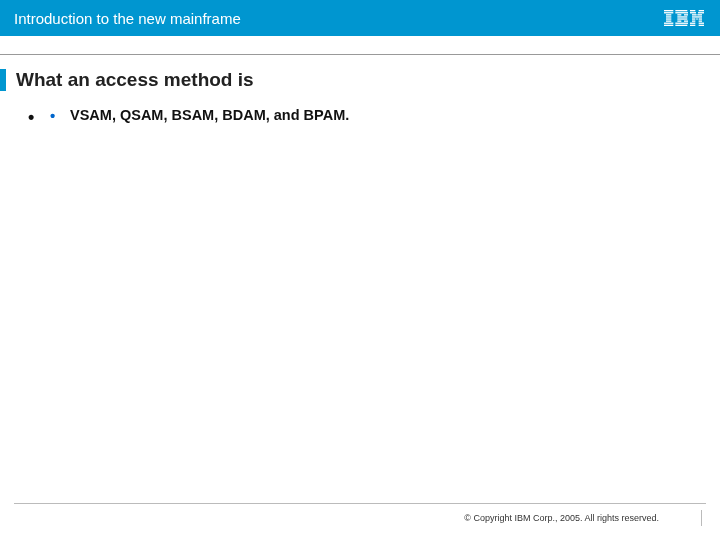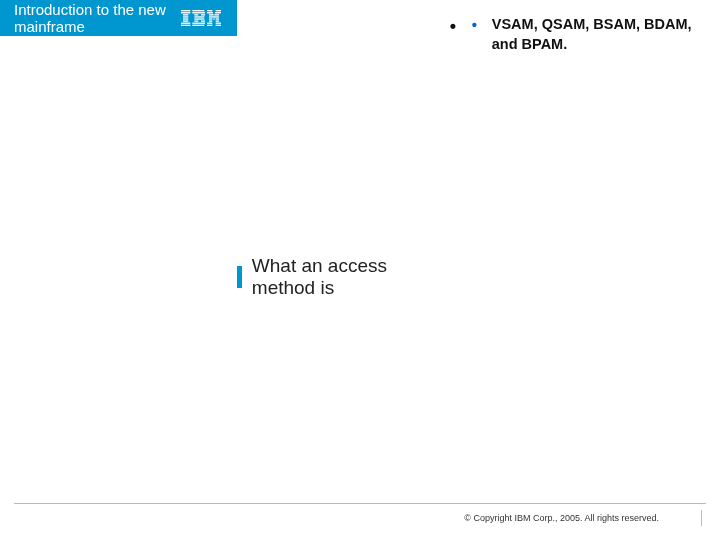--- a/index.html
+++ b/index.html
@@ -1,25 +1,25 @@
 <!DOCTYPE html>
 <html><head>
   <meta charset="utf-8">
   <style>
     * { margin: 0; padding: 0; box-sizing: border-box; }
     html, body { width: 720px; height: 540px; font-family: Arial, Helvetica, sans-serif; background: #fff; }
-    .slide { width: 720px; height: 540px; position: relative; display: flex; flex-direction: row; }
+    .slide { width: 720px; height: 540px; position: relative; display: flex; flex-direction: column; }
     .header-bar { background: #0096d0; height: 36px; display: flex; align-items: center; justify-content: space-between; padding: 0 14px; }
     .header-title { color: #fff; font-size: 15px; font-weight: normal; font-family: Arial, sans-serif; }
     .logo { display: flex; align-items: center; }
     .logo svg { height: 16px; }
     .hr-top { border: none; border-top: 1px solid #999; margin-top: 18px; }
     .title-row { display: flex; align-items: center; margin-top: 14px; }
     .title-marker { width: 6px; height: 22px; background: #0096d0; margin-right: 10px; }
-    .slide-title { font-size: 19px; font-weight: normal; color: #222; font-family: Arial, sans-serif; }
+    .slide-title { font-size: 19px; font-weight: bold; color: #222; font-family: Arial, sans-serif; }
     .content { padding: 14px 22px 0 28px; }
     ul.level1 { list-style: none; }
     ul.level1 > li { position: relative; padding-left: 18px; font-size: 18px; font-weight: bold; color: #111; line-height: 1.35; margin-bottom: 2px; font-family: Arial, sans-serif; }
     ul.level1 > li::before { content: "•"; position: absolute; left: 0; top: 0; font-size: 18px; color: #111; }
     ul.level2 { list-style: none; padding-left: 4px; }
     ul.level2 > li { position: relative; padding-left: 20px; font-size: 14.5px; font-weight: bold; color: #111; line-height: 1.4; }
     ul.level2 > li::before { content: "•"; position: absolute; left: 0; top: 0; font-size: 15px; color: #0066cc; }
     .footer { position: absolute; bottom: 14px; left: 0; right: 0; }
     .footer-hr { border: none; border-top: 1px solid #bbb; margin: 0 14px 6px 14px; }
     .footer-row { display: flex; justify-content: flex-end; align-items: center; padding: 0 18px; gap: 24px; }

